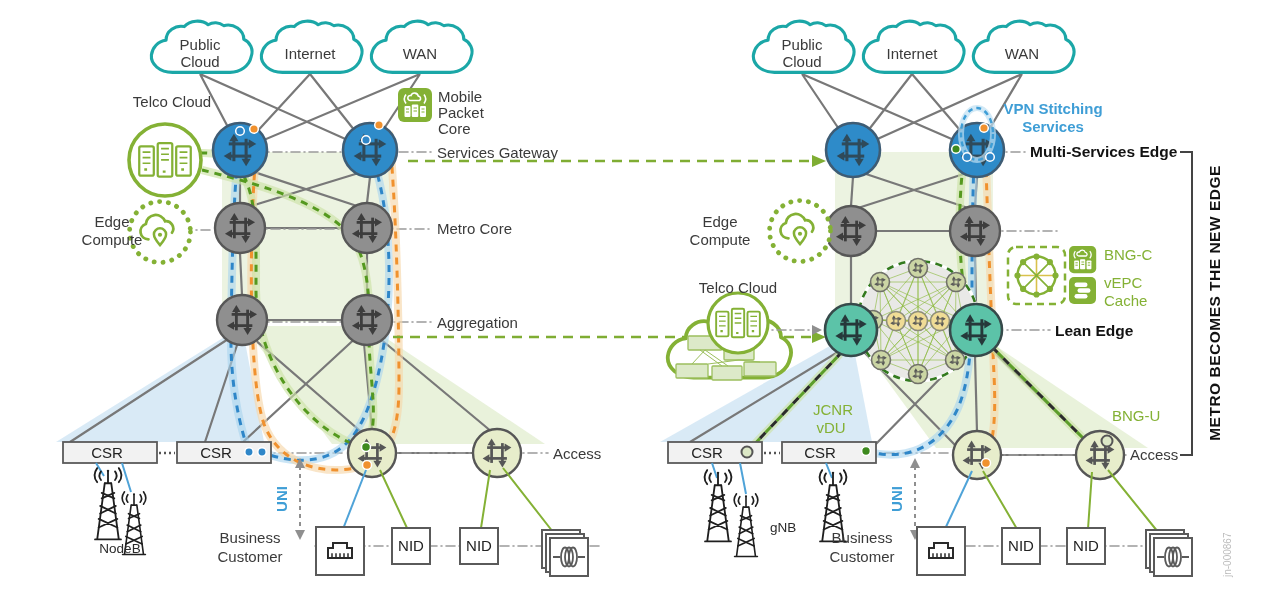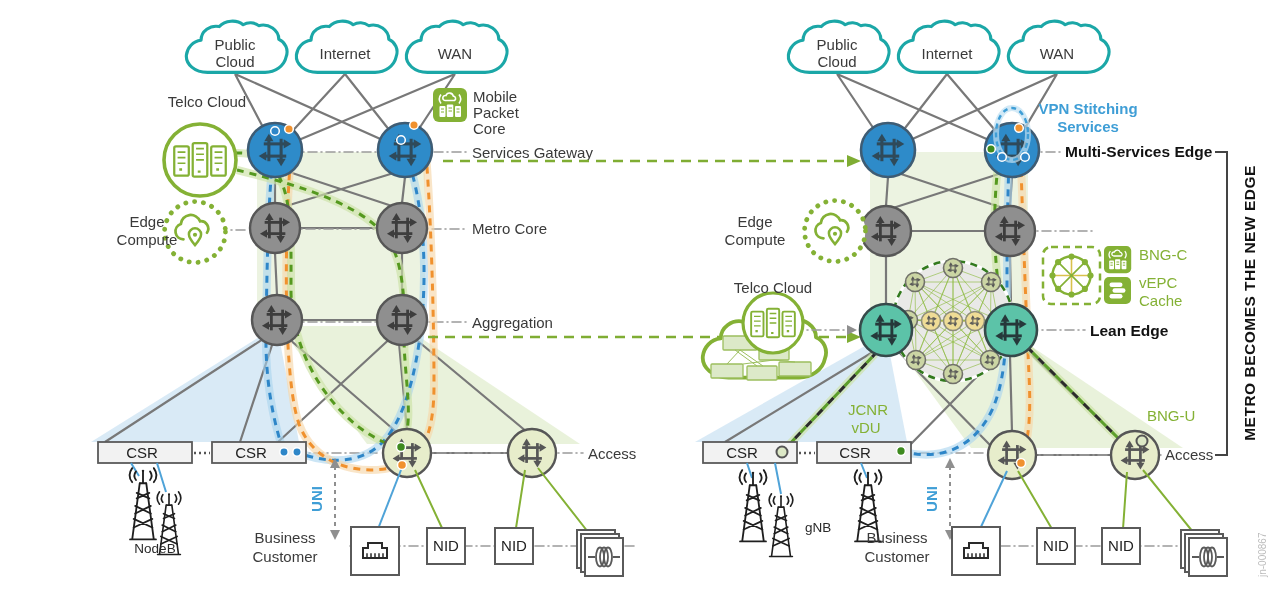--- a/index.html
+++ b/index.html
@@ -1,16 +1,16 @@
 <!DOCTYPE html>
 <html><head>
 <meta charset="utf-8">
 <style>
   html,body{margin:0;padding:0;background:#fff;}
-  .stage{width:1120px;height:598px;position:relative;font-family:"Liberation Sans",sans-serif;padding-left:35px;}
+  .stage{width:1120px;height:598px;position:relative;font-family:"Liberation Sans",sans-serif;}
   text{font-family:"Liberation Sans",sans-serif;}
   .lab{font-size:15px;fill:#3a3a3a;}
   .labB{font-size:15.5px;font-weight:bold;fill:#121212;}
   .labG{font-size:15px;fill:#84B135;}
   .labBlue{font-size:15px;font-weight:bold;fill:#3F9ED6;}
   .labS{font-size:13.5px;fill:#2a2a2a;}
   .labC{font-size:15px;fill:#222;}
   .wm{font-size:10px;fill:#bcbcbc;}
   .lk{stroke:#787878;stroke-width:2.2;fill:none;}
   .leader{stroke:#9b9b9b;stroke-width:1.6;stroke-dasharray:1 4 9 4;fill:none;stroke-linecap:round;}

